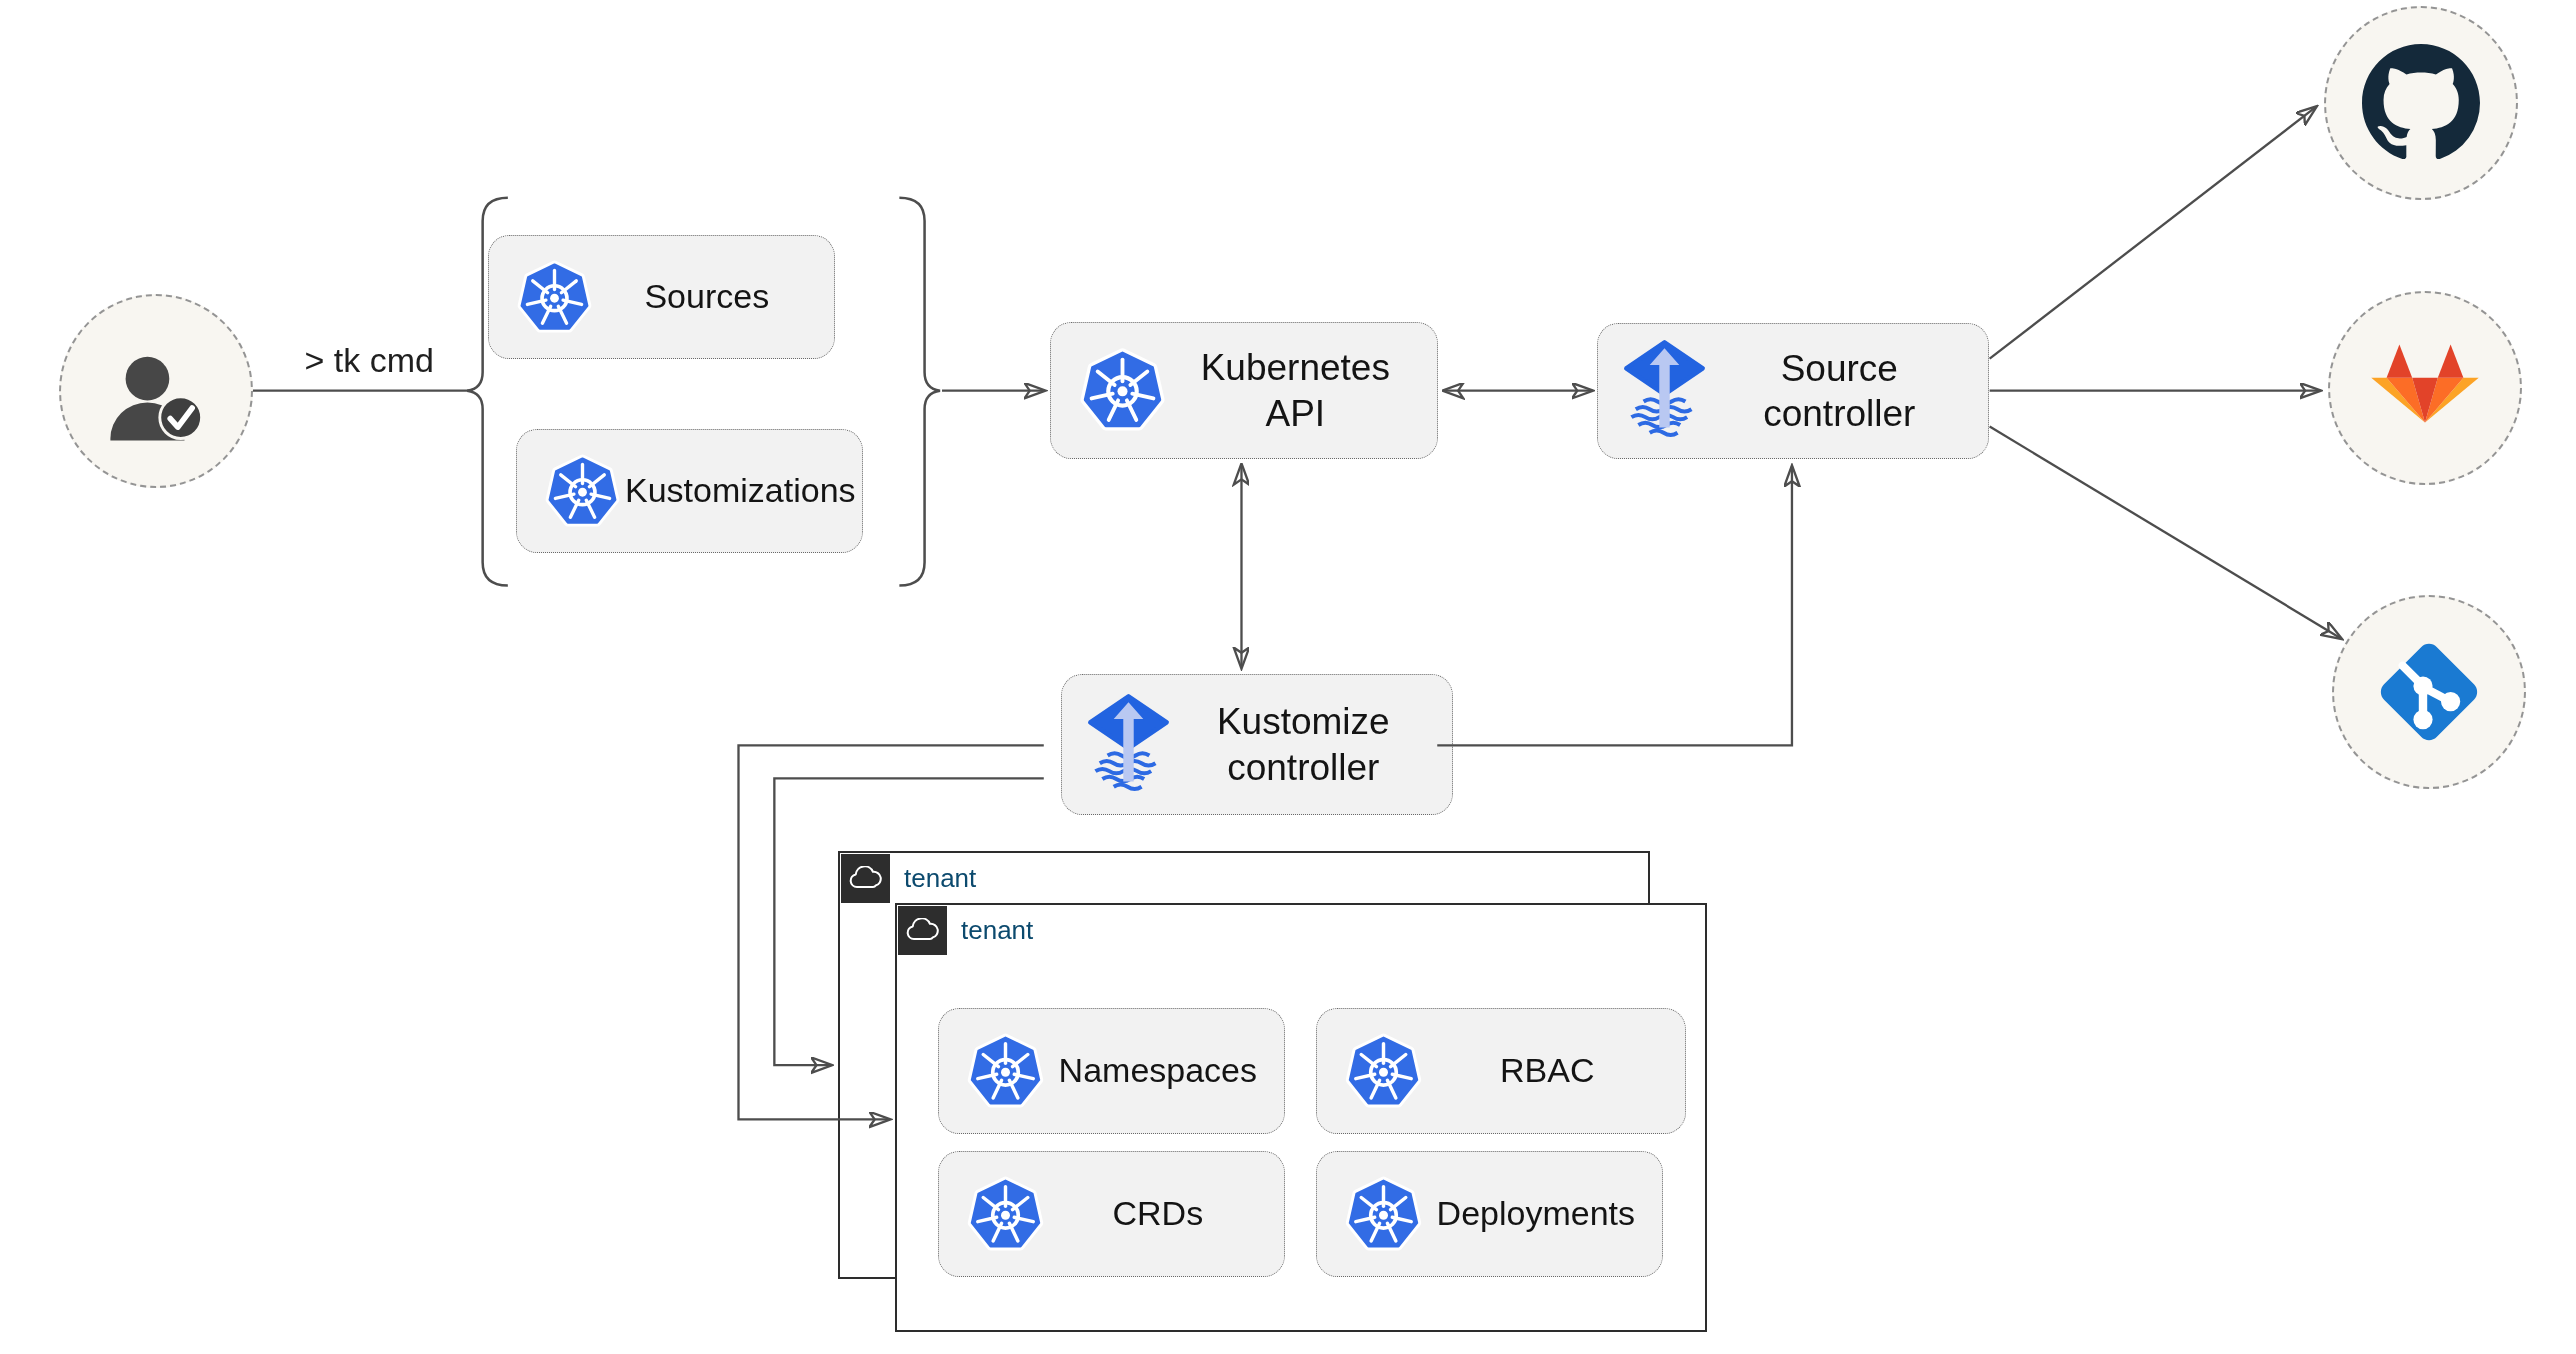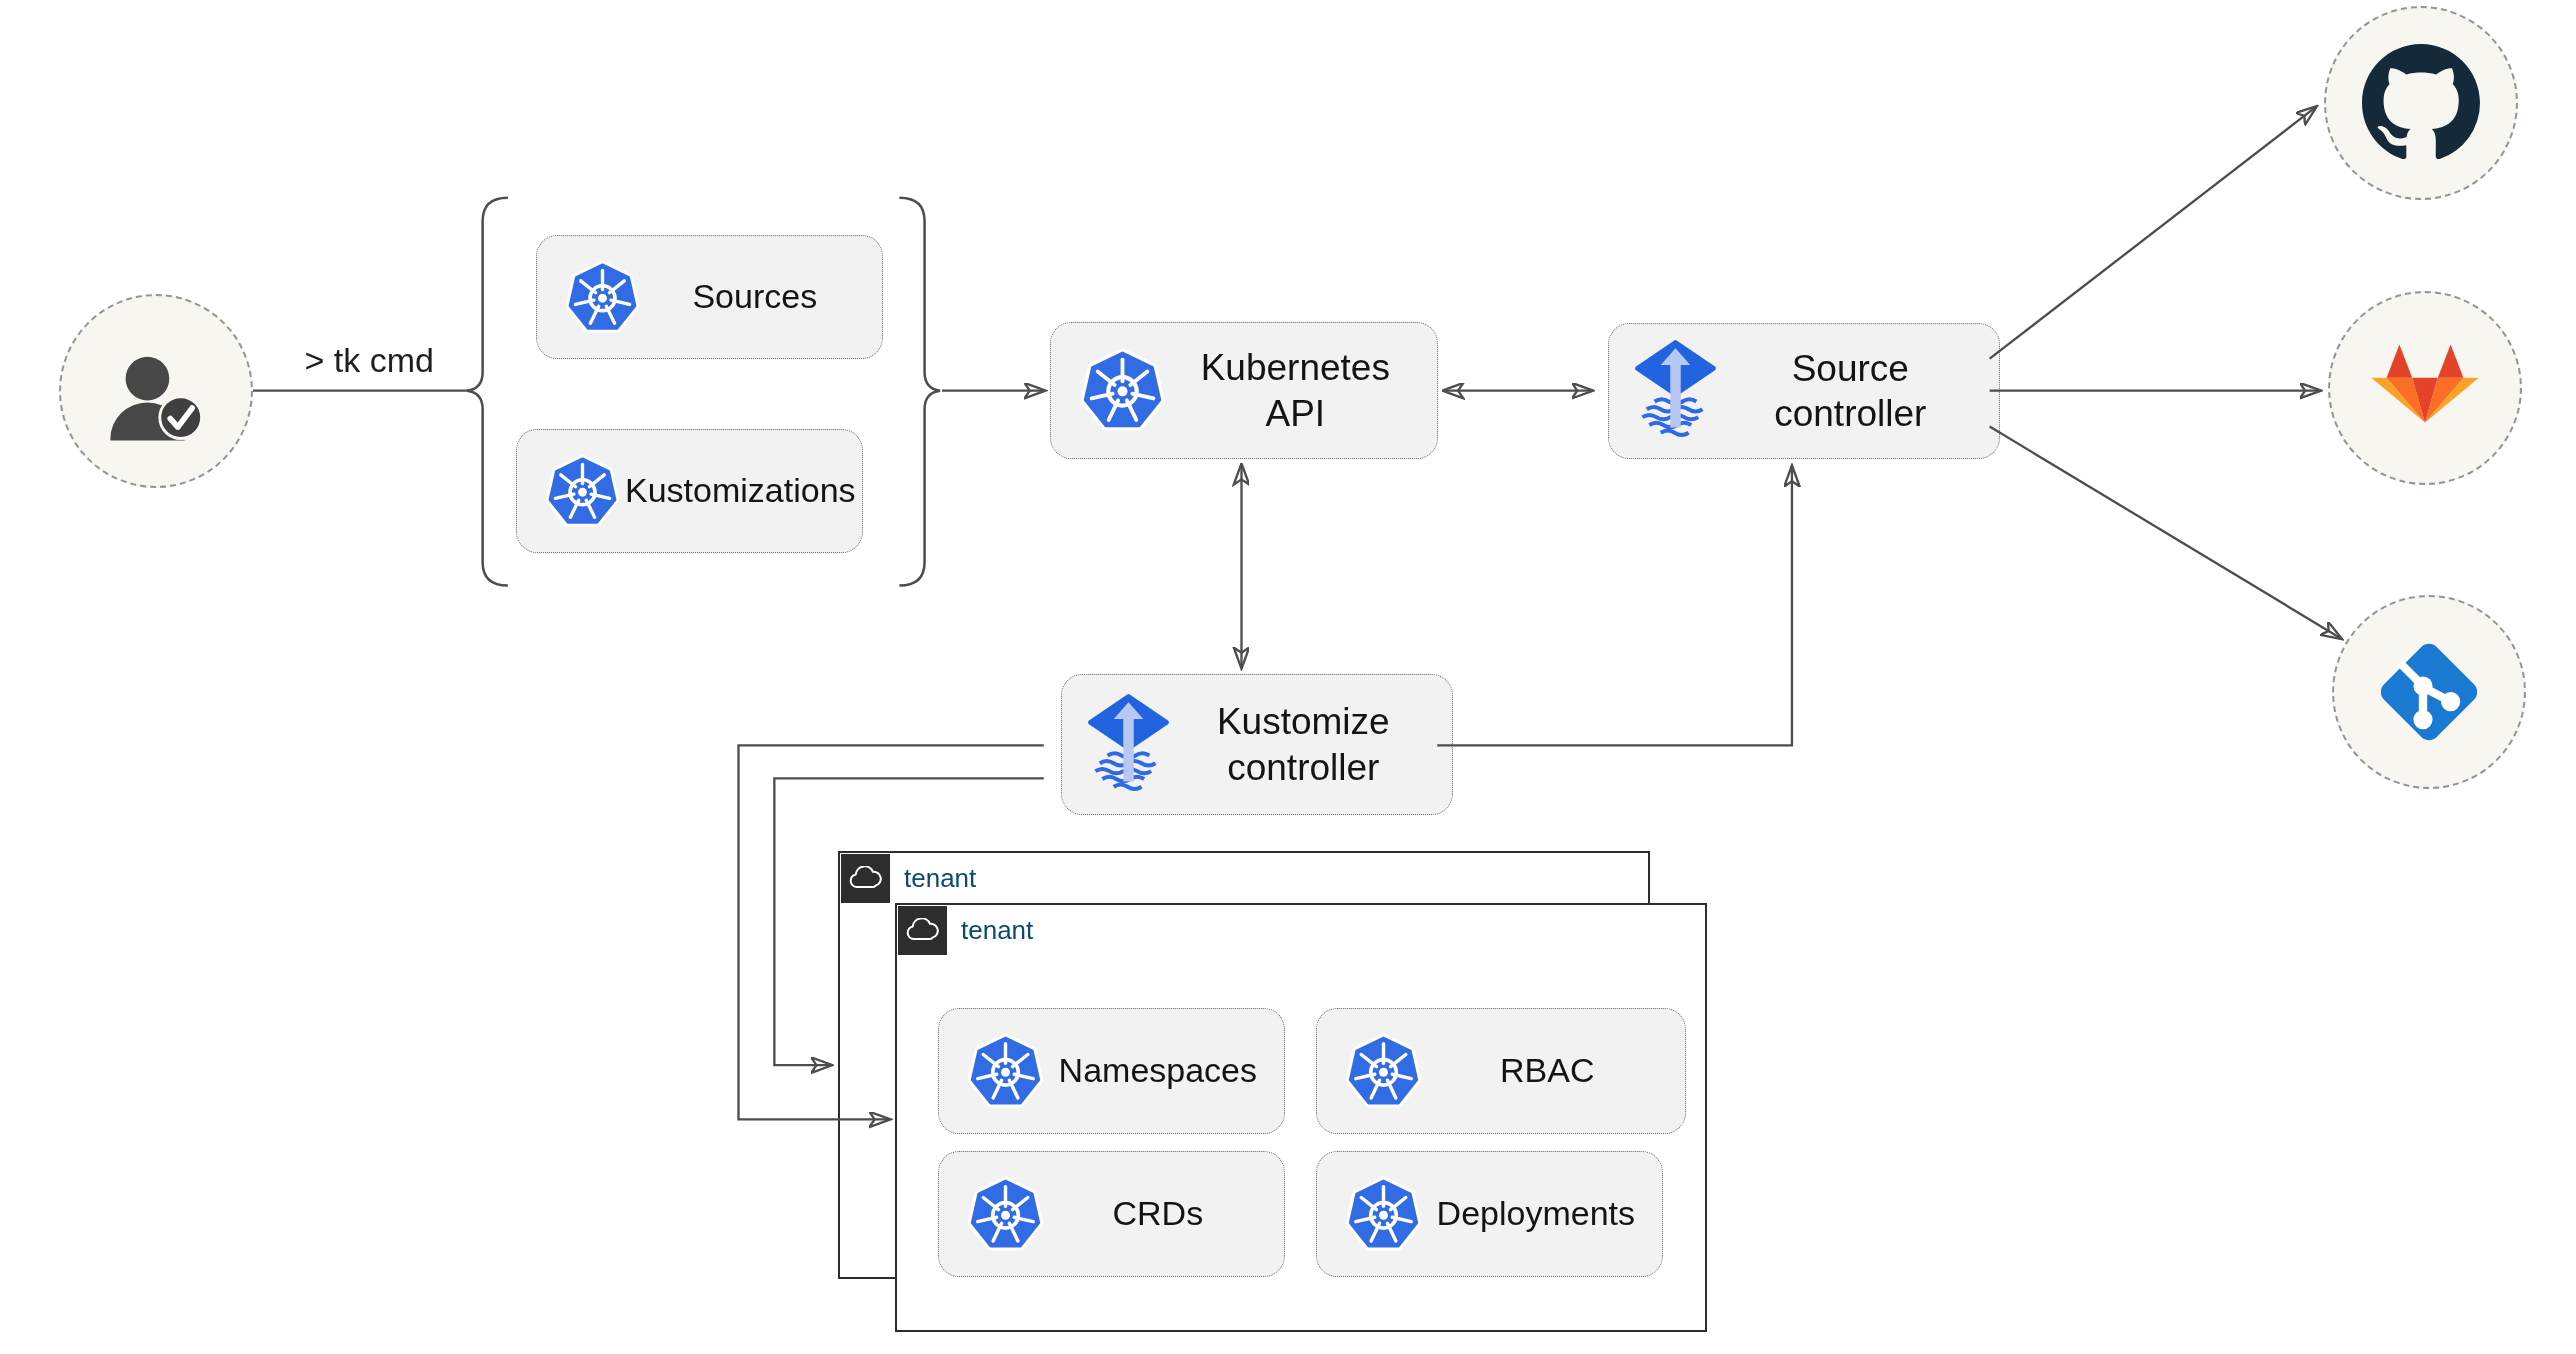--- a/index.html
+++ b/index.html
@@ -79,21 +79,21 @@
   <div class="circle" style="left:59px;top:294px;">
     <svg width="194" height="194" viewBox="0 0 200 200">
       <circle cx="91" cy="87" r="23" fill="var(--c-person_gray,#474747)"></circle>
       <path d="M52,150 a39,38 0 0 1 78,0 l0,2 -78,0 Z" fill="var(--c-person_gray,#474747)"></path>
       <circle cx="126" cy="128" r="22" fill="#3f3f3f" stroke="#f8f6f1" stroke-width="3"></circle>
       <path d="M115,129 L123,138 L138,118" fill="none" stroke="#ffffff" stroke-width="6" stroke-linecap="round" stroke-linejoin="round"></path>
     </svg>
   </div>
   <div class="cmdlabel">&gt; tk cmd</div>
 
-  <div class="node" style="left:536px;top:235px;width:347px;height:124px;align-items:center;">
+  <div class="node" style="left:488px;top:235px;width:347px;height:124px;align-items:center;">
     <span class="nicon">
       <svg width="85" height="85" viewBox="-8 -6 116 114">
         <polygon points="50,6 86,23.3 94.8,62.2 70,93.4 30,93.4 5.2,62.2 14,23.3" fill="#ffffff" stroke="#ffffff" stroke-width="11" stroke-linejoin="round"></polygon>
         <polygon points="50,6 86,23.3 94.8,62.2 70,93.4 30,93.4 5.2,62.2 14,23.3" fill="var(--c-k8s_blue,#326ce5)" stroke="var(--c-k8s_blue,#326ce5)" stroke-width="3" stroke-linejoin="round"></polygon>
         <g stroke="#ffffff" stroke-width="4.6" stroke-linecap="round">
           <line x1="50" y1="40" x2="50" y2="14"></line>
             <line x1="59.4" y1="44.5" x2="79.7" y2="28.3"></line>
           <line x1="61.7" y1="54.7" x2="87" y2="60.5"></line>
             <line x1="55.2" y1="62.8" x2="66.5" y2="86.2"></line>
           <line x1="44.8" y1="62.8" x2="33.5" y2="86.2"></line>
@@ -143,21 +143,21 @@
 
   <div class="node" style="left:1050px;top:322px;width:388px;height:137px;">
     <span class="nicon">
       <svg width="97" height="97" viewBox="-8 -6 116 114">
           <use href="#k8s-sym"></use>
         </svg>
     </span>
     <span class="nlabel big">Kubernetes API</span>
   </div>
 
-  <div class="node" style="left:1597px;top:323px;width:392px;height:136px;margin-left:11px;">
+  <div class="node" style="left:1597px;top:323px;width:392px;height:136px;">
     <span class="nicon">
       <svg width="87" height="110" viewBox="0 0 100 116">
         <g stroke="var(--c-flux_wave,#2d6ae3)" stroke-width="4.6" fill="none">
           <path d="M26,70 q8,-5 16,0 t16,0 t16,0"></path>
           <path d="M17,79 q8,-5 16,0 t16,0 t16,0 t16,0"></path>
           <path d="M12,88 q8,-5 16,0 t16,0 t16,0 t16,0"></path>
           <path d="M20,97 q8,-5 16,0 t16,0 t16,0"></path>
           <path d="M33,106 q8,-5 16,0 t16,0"></path>
         </g>
         <path d="M50,2 L94,32 L50,62 L6,32 Z" fill="var(--c-flux_blue,#2263e0)" stroke="var(--c-flux_blue,#2263e0)" stroke-width="5" stroke-linejoin="round"></path>

